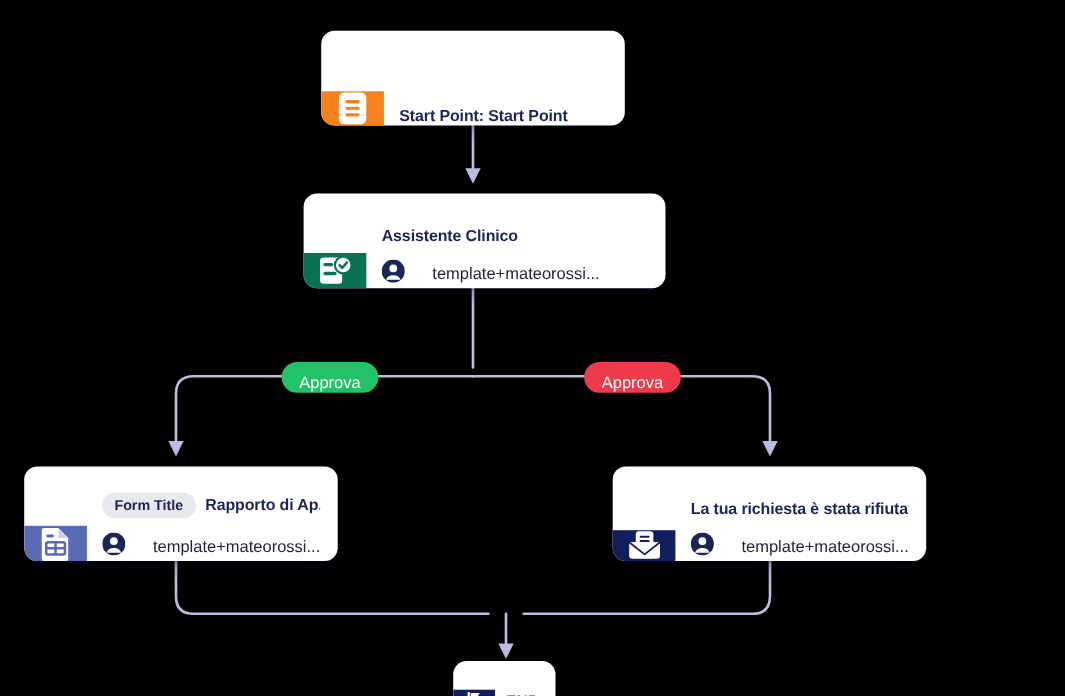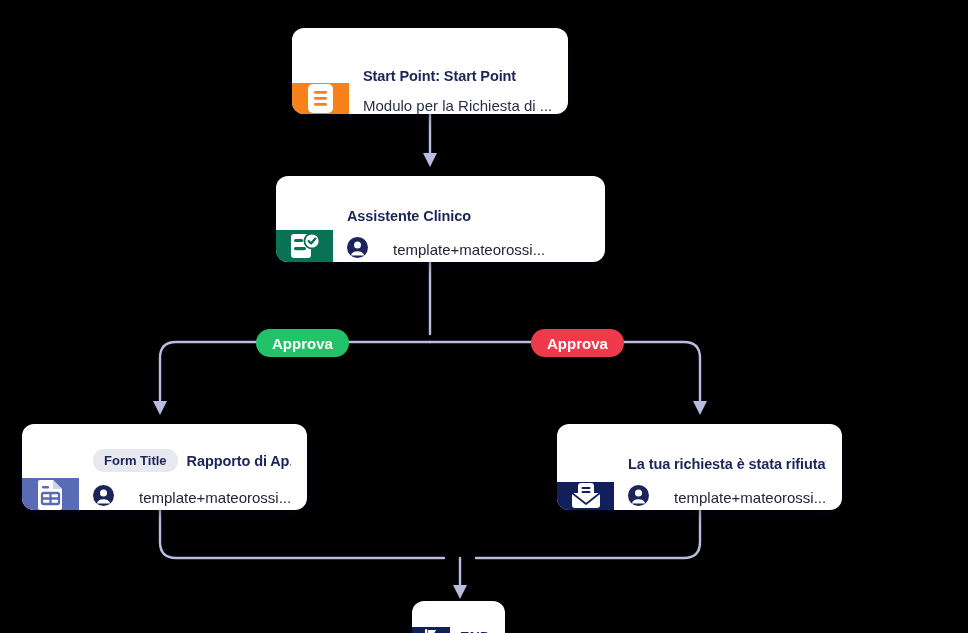--- a/index.html
+++ b/index.html
@@ -123,23 +123,23 @@
   #node-end .node-body { padding: 0 10px; gap: 0; }
   #node-end .node-title { font-size: 14px; letter-spacing: 0.3px; }
 
   
   .pill {
     position: absolute;
     z-index: 3;
     border-radius: 14px;
     color: #ffffff;
     font-size: 15px;
-    font-weight: bold;
-    display: flex;
-    align-items: center;
+    font-weight: normal;
+    display: flex;
+    align-items: flex-end;
     justify-content: center;
     padding: 0 16px;
     height: 28px;
     white-space: nowrap;
   }
   #pill-approve { left: 256px; top: 329px; background: #23C269; }
   #pill-reject  { left: 531px; top: 329px; background: #EF3A4C; }
 </style>
 </head>
 <body>
@@ -176,21 +176,20 @@
         <svg width="27" height="31" viewBox="0 0 27 31">
           <rect x="1" y="1" width="25" height="29" rx="5" fill="#ffffff"></rect>
           <rect x="7" y="8" width="13" height="2.8" rx="1.4" fill="#F7821B"></rect>
           <rect x="7" y="14" width="13" height="2.8" rx="1.4" fill="#F7821B"></rect>
           <rect x="7" y="20" width="13" height="2.8" rx="1.4" fill="#F7821B"></rect>
         </svg>
       </span>
     </div>
     <div class="node-body">
       <div class="node-title">Start Point: Start Point</div>
-      <div class="node-sub">Modulo per la Richiesta di ...</div>
     </div>
   </div>
 
   <div class="node" id="node-approver">
     <div class="node-icon" style="background:#0A7254;">
       <span>
         <svg width="32" height="32" viewBox="0 0 32 32">
           <path d="M5 4 h14 a3 3 0 0 1 3 3 v18 a3 3 0 0 1 -3 3 H5 a3 3 0 0 1 -3 -3 V7 a3 3 0 0 1 3 -3 z" fill="#ffffff"></path>
           <rect x="5" y="9" width="9" height="3" rx="1.5" fill="#0A7254"></rect>
           <rect x="5" y="17" width="12" height="3.2" rx="1.6" fill="#0A7254"></rect>

